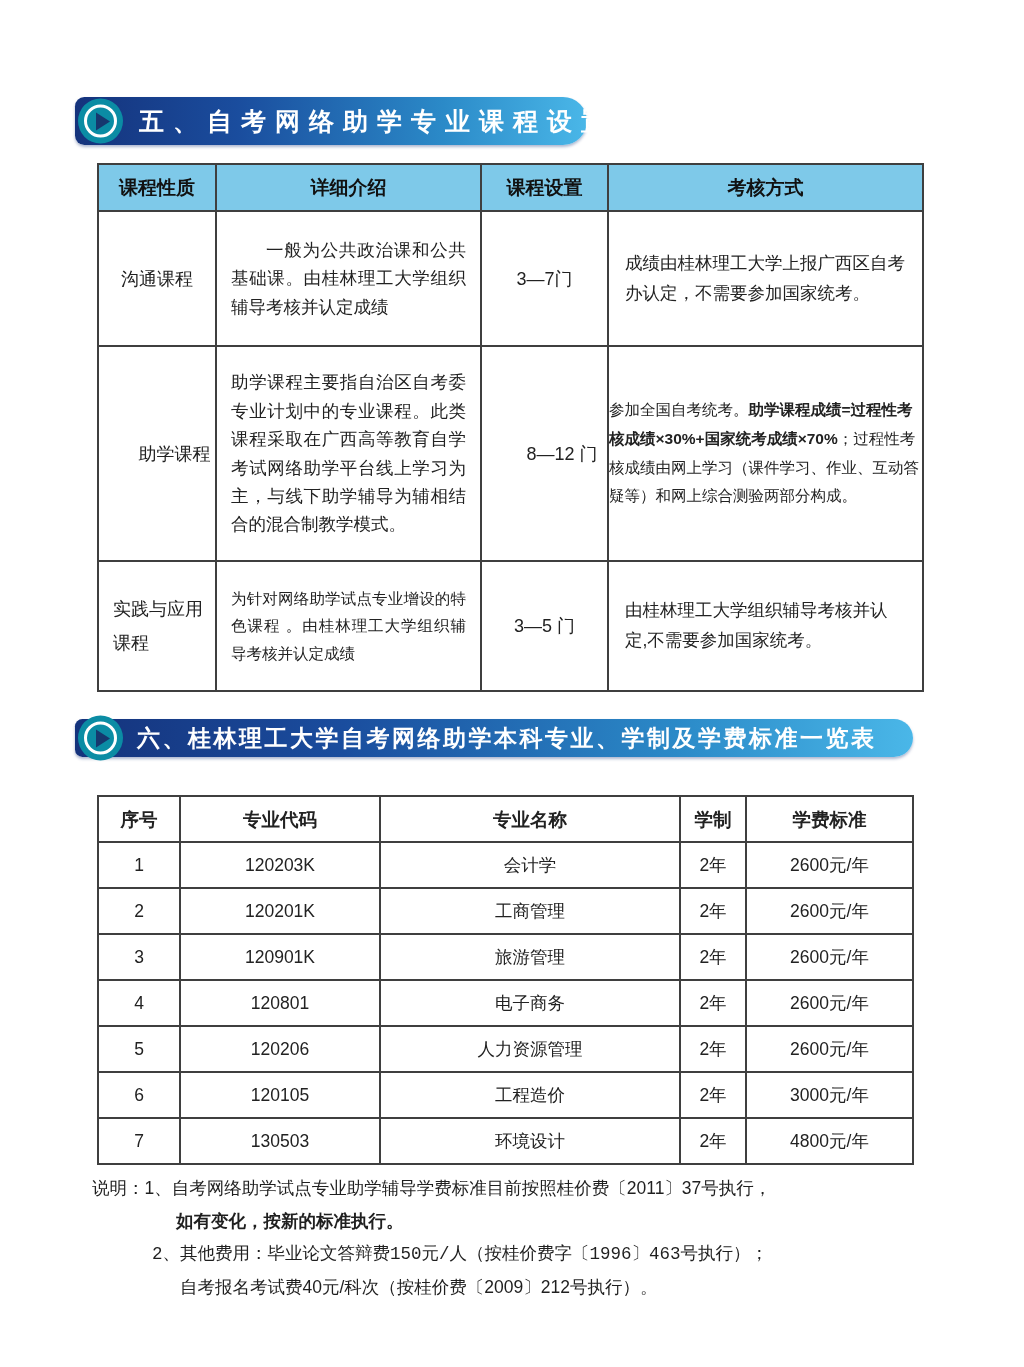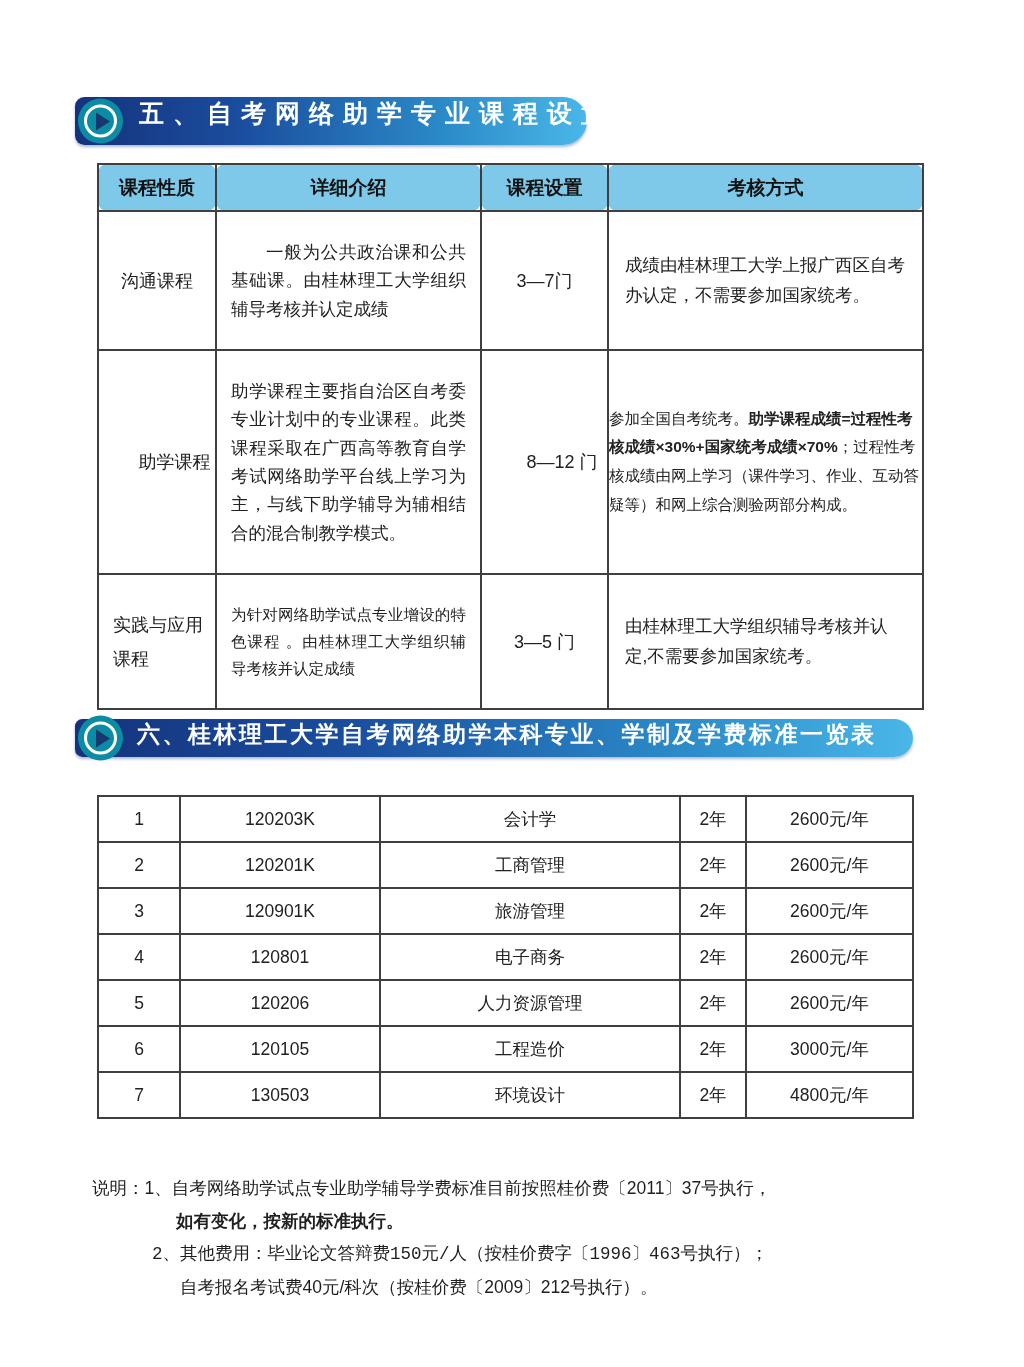--- a/index.html
+++ b/index.html
@@ -4,21 +4,21 @@
 <style>
   * { margin:0; padding:0; box-sizing:border-box; }
   body { background:#ffffff; font-family:"Liberation Sans","DejaVu Sans",sans-serif; }
   .page { position:relative; width:1024px; height:1367px; background:#ffffff; overflow:hidden; }
 
   
   .banner {
     position:absolute; height:48px;
     background:linear-gradient(90deg,#15337c 0%,#1a4d9e 32%,#2b8ac8 72%,#4ab7e8 100%);
     border-radius:10px 26px 26px 10px;
-    display:flex; 
+    display:flex; align-items:center;
     box-shadow:0 2px 3px rgba(20,50,120,0.35);
   }
   .banner .title {
     color:#ffffff; font-weight:bold; white-space:nowrap;
     padding-left:64px;
   }
   .banner1 { left:75px; top:97px; width:512px; }
   .banner1 .title { font-size:25px; letter-spacing:9px; }
   .banner2 { left:75px; top:719px; width:838px; height:38px; }
   .banner2 .title { font-size:23px; letter-spacing:2.5px; padding-left:62px; }
@@ -39,25 +39,25 @@
     border-left:14px solid #16386e;
     border-top:9px solid transparent;
     border-bottom:9px solid transparent;
   }
 
   
   table { border-collapse:collapse; table-layout:fixed; color:#222222; }
   td, th { border:2px solid #3f3f3f; vertical-align:middle; }
 
   .t1 { position:absolute; left:97px; top:163px; width:825px; }
-  .t1 th { height:47px; background:#7ec9e9; font-size:19px; font-weight:bold; color:#111; text-align:center;border-radius:9px; }
+  .t1 th { height:47px; background:#7ec9e9; font-size:19px; font-weight:bold; color:#111; text-align:center; }
   .t1 td { text-align:center; font-size:18px; }
   .t1 .c-nature { font-size:18px; }
   .t1 .c-nature.left { text-align:left; padding-left:14px; line-height:1.9; }
-  .t1 .c-detail { text-align:left; padding:26px 14px; font-size:17.5px; line-height:1.62; text-align:justify; }
+  .t1 .c-detail { text-align:left; padding:10px 14px; font-size:17.5px; line-height:1.62; text-align:justify; }
   .t1 .c-detail.indent { text-indent:2em; }
   .t1 .c-detail.small { font-size:15.5px; line-height:1.75; }
   .t1 .c-assess { text-align:left; padding:10px 16px; font-size:17.5px; line-height:1.7; }
   .t1 .c-assess.small { font-size:15.5px; line-height:1.85; padding:10px 0; }
   .t1 .b { font-weight:bold; }
   .row1 td { height:135px; }
   .row2 td { height:215px;padding-left:35px; }
   .row3 td { height:130px; }
 
   .t2 { position:absolute; left:97px; top:795px; width:815px; }
@@ -131,20 +131,27 @@
 
   <table class="t2">
     <colgroup>
         <col style="width:82px">
         <col style="width:200px">
         <col style="width:300px">
         <col style="width:66px">
         <col style="width:167px">
       </colgroup>
     <tbody>
+        <tr>
+      <th>序号</th>
+      <th>专业代码</th>
+      <th>专业名称</th>
+      <th>学制</th>
+      <th>学费标准</th>
+    </tr>
     <tr>
       <td>1</td>
       <td>120203K</td>
       <td>会计学</td>
       <td>2年</td>
       <td>2600元/年</td>
     </tr>
     <tr>
       <td>2</td>
       <td>120201K</td>

